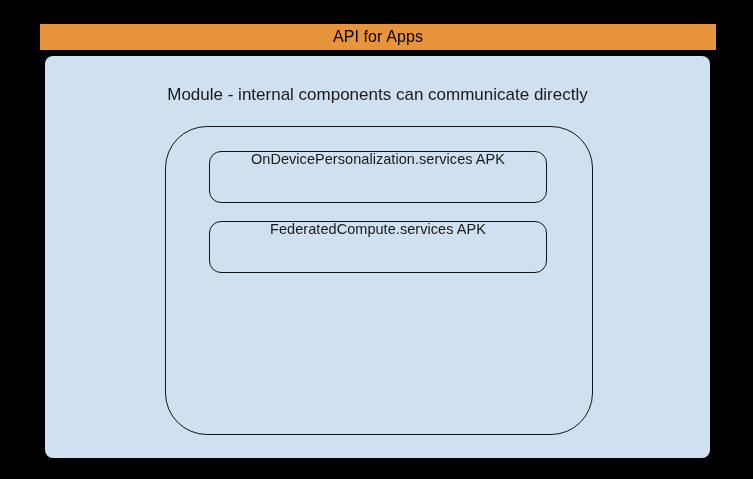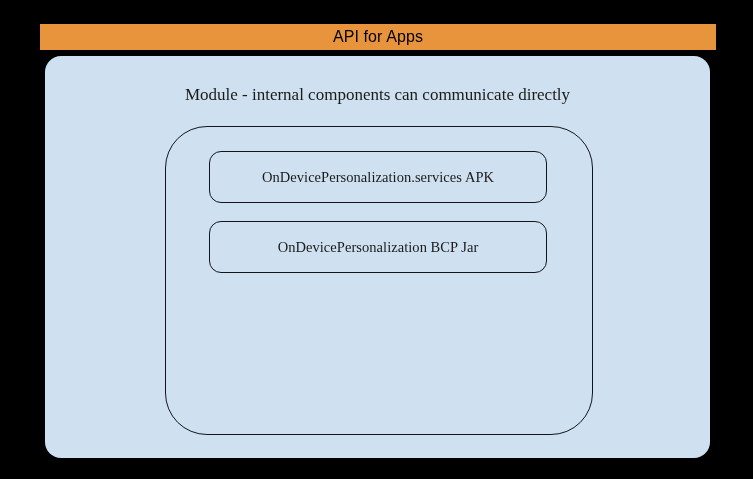--- a/index.html
+++ b/index.html
@@ -45,23 +45,22 @@
   }
 
   
   .module-panel {
     position: absolute;
     left: 45px;
     top: 56px;
     width: 665px;
     height: 402px;
     background: #CFE0F0;
-    border-radius: 16px;
+    border-radius: 8px;
     box-sizing: border-box;
-    font-family: Liberation Serif, serif;
   }
 
   .module-caption {
     position: absolute;
     left: 0;
     top: 30px;
     width: 100%;
     text-align: center;
     color: #1A1A1A;
     font-size: 17px;
@@ -91,21 +90,20 @@
     flex-direction: column;
     gap: 18px;
   }
 
   .component-box {
     height: 52px;
     border: 1.4px solid #12161A;
     border-radius: 12px;
     box-sizing: border-box;
     display: flex;
-    align-items: center;
     justify-content: center;
     background: transparent;
   }
 
   .component-label {
     color: #1A1A1A;
     font-size: 14.5px;
     line-height: 1;
     white-space: nowrap;
     letter-spacing: 0.05px;
@@ -125,22 +123,22 @@
     <div class="module-caption">Module - internal components can communicate directly</div>
 
     <div class="internal-group">
 
       <div class="component-list">
 
         <div class="component-box">
           <span class="component-label">OnDevicePersonalization.services APK</span>
         </div>
 
+        <div class="component-box">
+          <span class="component-label">FederatedCompute.services APK</span>
+        </div>
 
-        <div class="component-box">
-          <span class="component-label">OnDevicePersonalization BCP Jar</span>
-        </div>
 
 
       </div>
     </div>
   </div>
 </div>
 
 </body></html>

